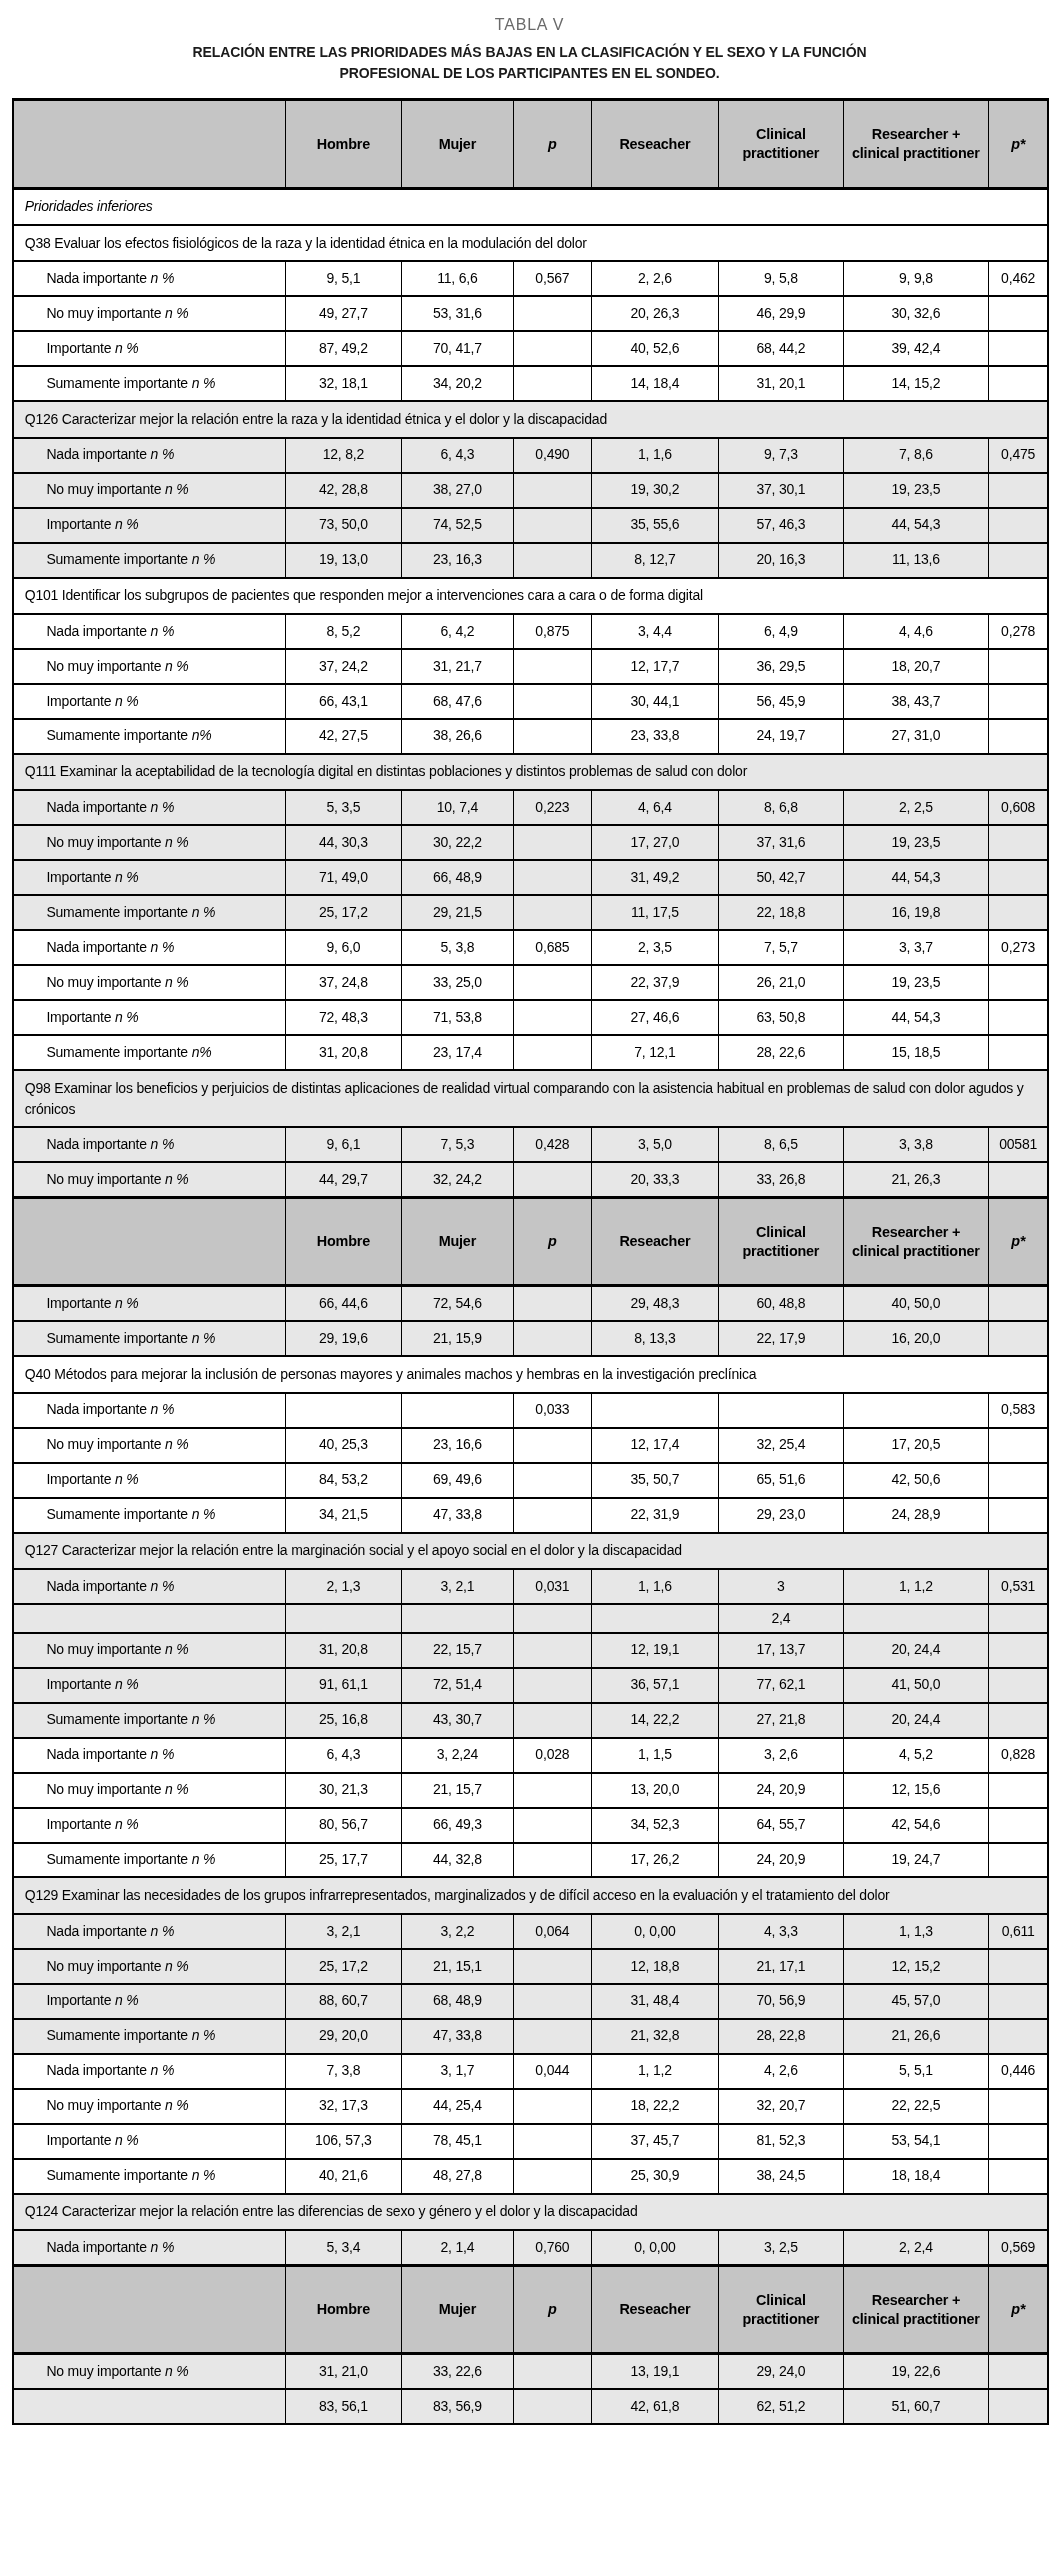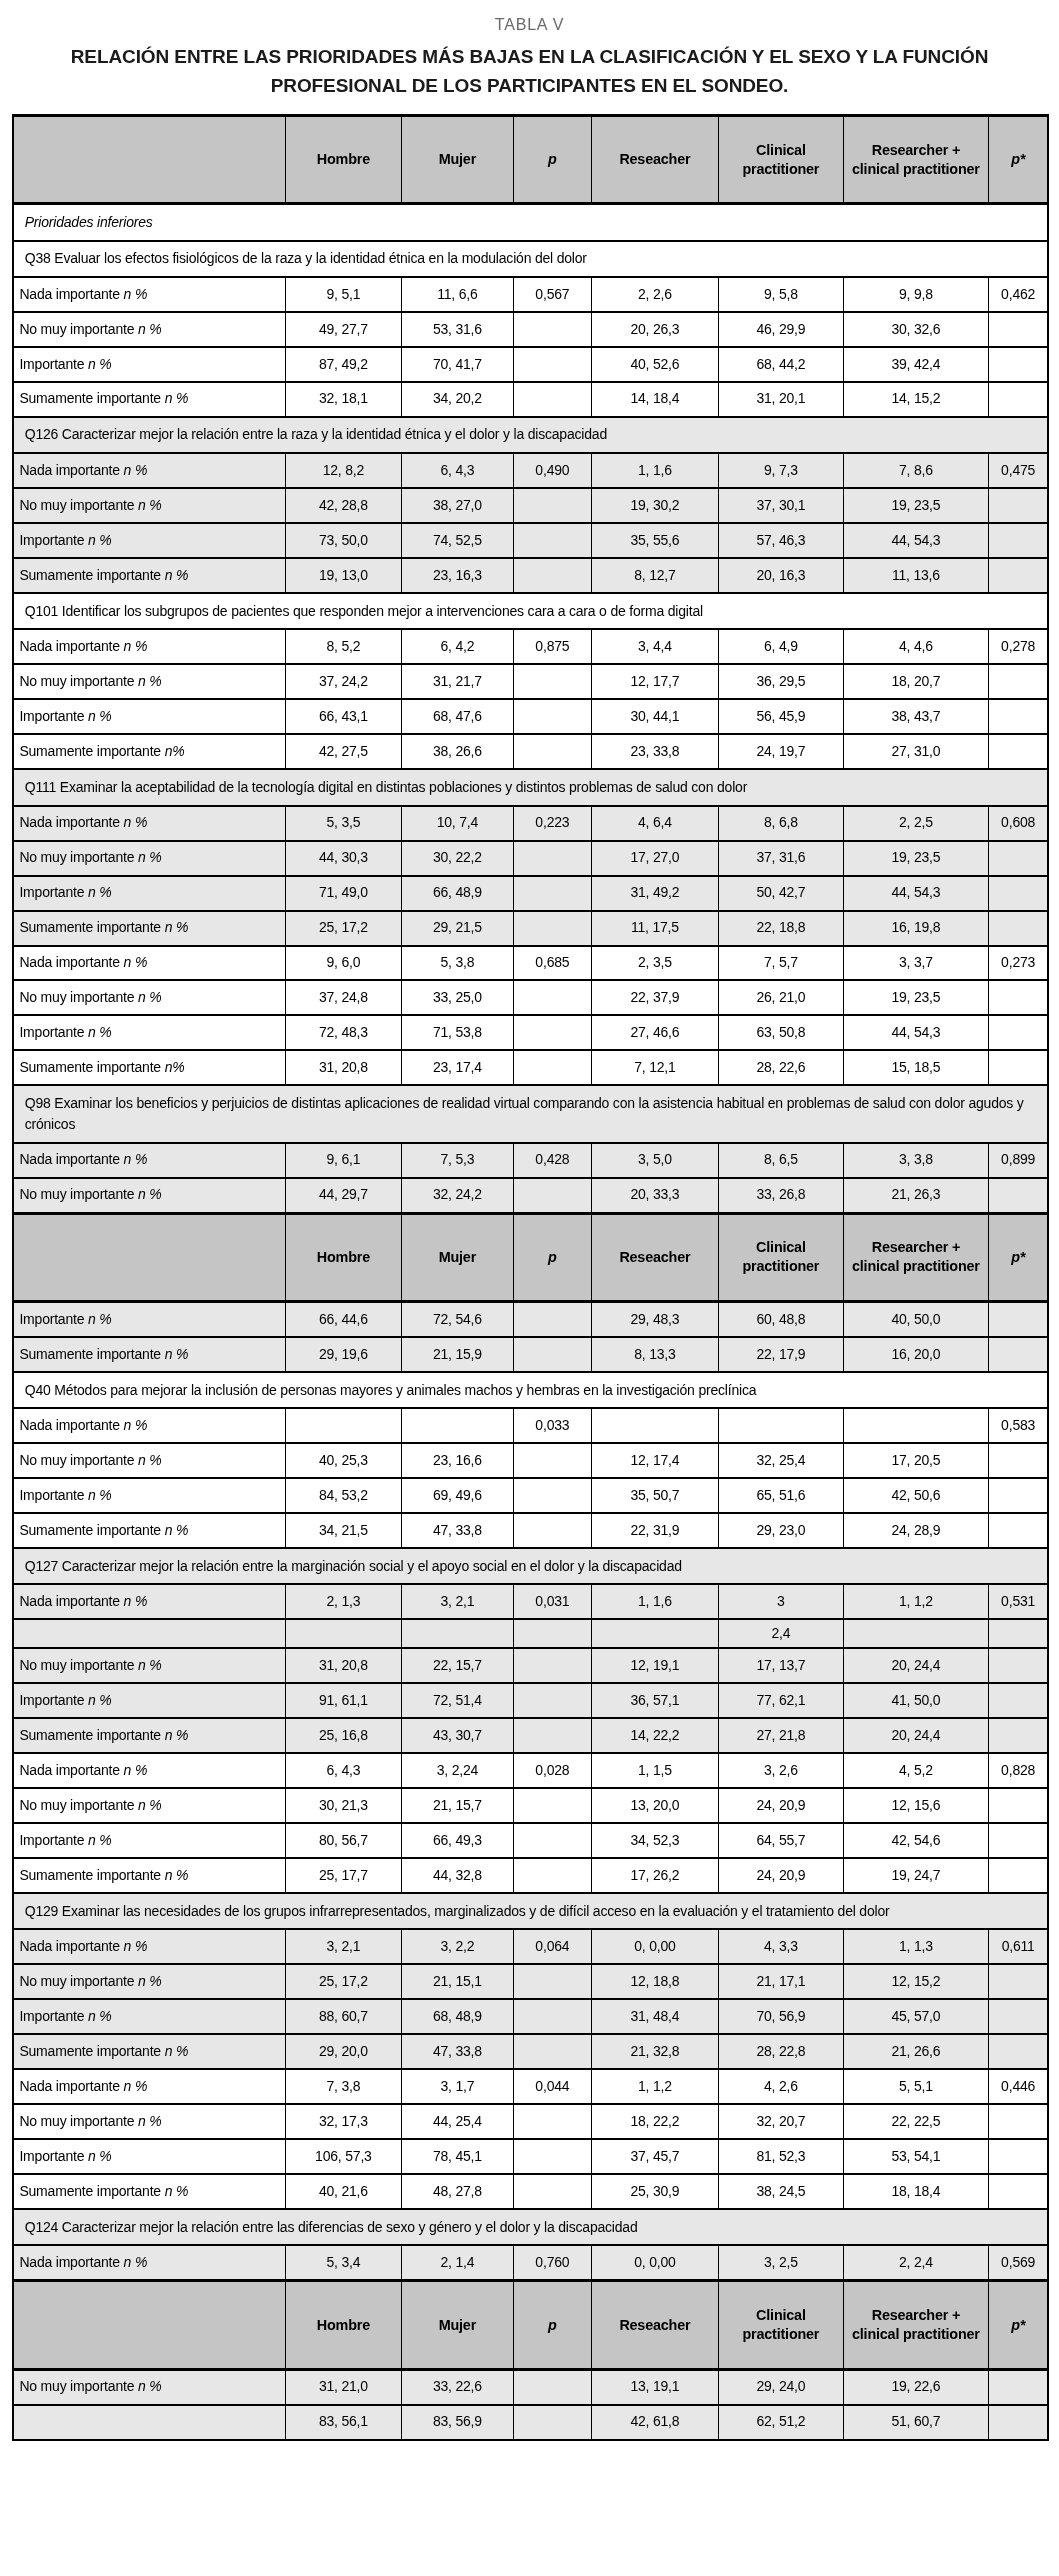--- a/index.html
+++ b/index.html
@@ -20,21 +20,21 @@
   .title{
     text-align:center;
     font-size:16px;
     font-weight:normal;
     letter-spacing:0.8px;
     color:var(--title-c);
     margin:4.1px 0 7.2px 0;
   }
   .caption{
     text-align:center;
-    font-size:19px;
+    font-size:14px;
     font-weight:bold;
     letter-spacing:-0.1px;
     color:#1b1b1b;
     line-height:1.55;
     margin:0 auto 13.4px auto;
   }
   table.main{
     border-collapse:collapse;
     table-layout:fixed;
     width:1035px;
@@ -71,21 +71,21 @@
   }
   tr.sec td{font-style:italic;margin-top:10px;}
   tr.data td, tr.cont td{
     text-align:center;
     padding:6.7px 4.1px;
     line-height:1.4;
   }
   tr.cont td{padding:3.6px 4.1px;border-top-width:2.1px;margin-top:24px;}
   tr.data td.lbl{
     text-align:left;
-    padding-left:5px;
+    padding-left:32px;
     padding-right:7.2px;
     margin-top:36px;
   }
   .nvar{font-style:italic;}
 </style>
 </head>
 <body>
 
 <div class="page">
   <div class="title">TABLA V</div>
@@ -334,21 +334,21 @@
           <td colspan="8">Q98 Examinar los beneficios y perjuicios de distintas aplicaciones de realidad virtual comparando con la asistencia habitual en problemas de salud con dolor agudos y crónicos</td>
         </tr>
         <tr class="shade data">
           <td class="lbl"><span>Nada importante</span> <span class="nvar">n %</span></td>
           <td class="num">9, 6,1</td>
           <td class="num">7, 5,3</td>
           <td class="num">0,428</td>
           <td class="num">3, 5,0</td>
           <td class="num">8, 6,5</td>
           <td class="num">3, 3,8</td>
-          <td class="num">0,899</td>
+          <td class="num">00581</td>
         </tr>
         <tr class="shade data">
           <td class="lbl"><span>No muy importante</span> <span class="nvar">n %</span></td>
           <td class="num">44, 29,7</td>
           <td class="num">32, 24,2</td>
           <td class="num"></td>
           <td class="num">20, 33,3</td>
           <td class="num">33, 26,8</td>
           <td class="num">21, 26,3</td>
           <td class="num"></td>

